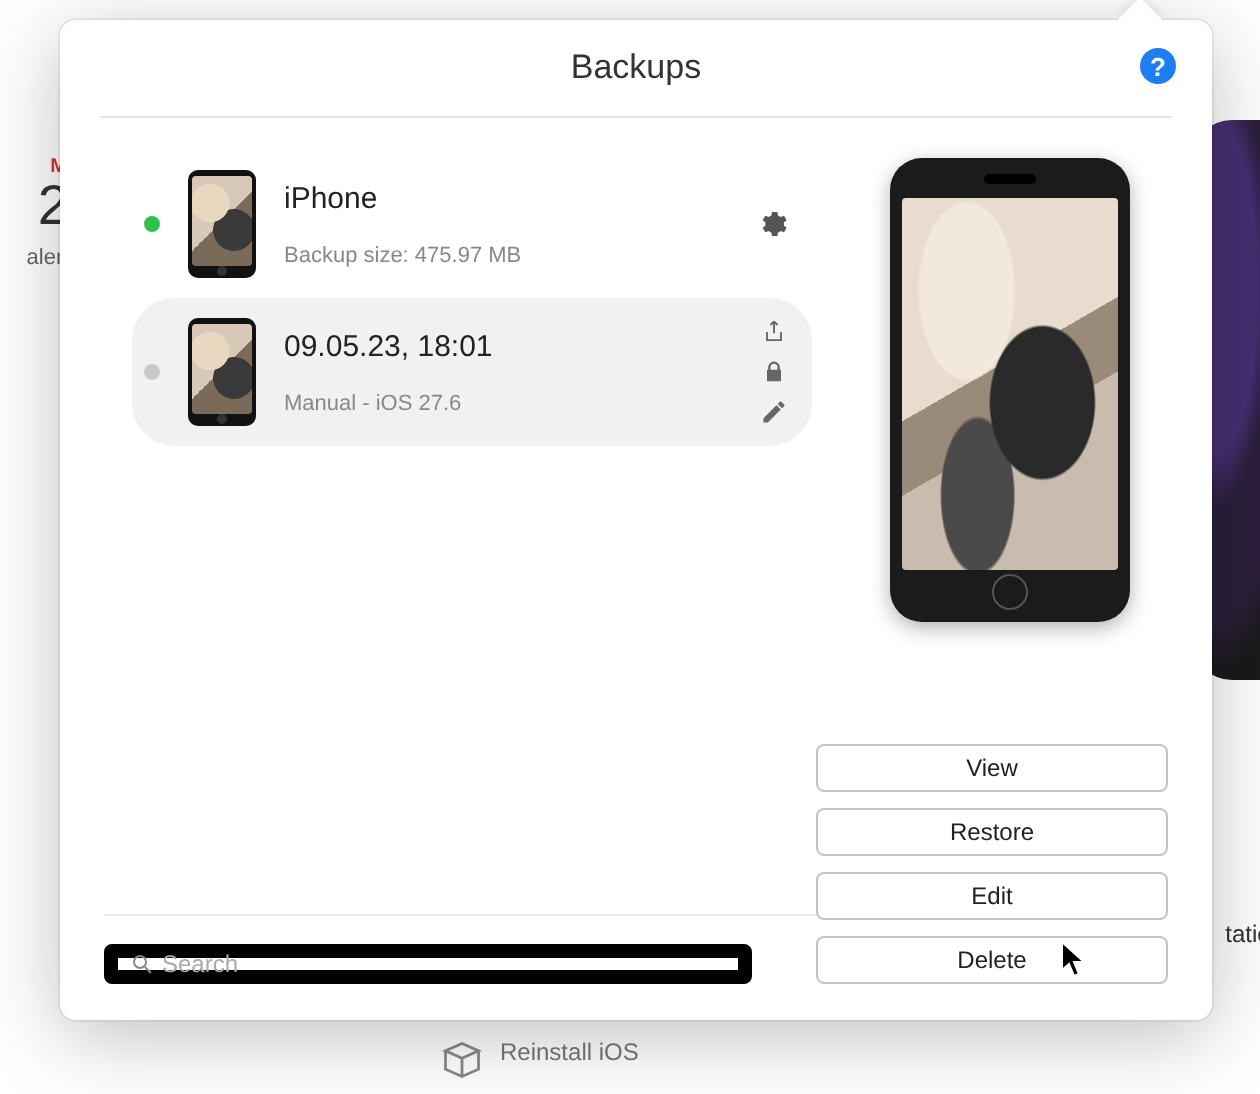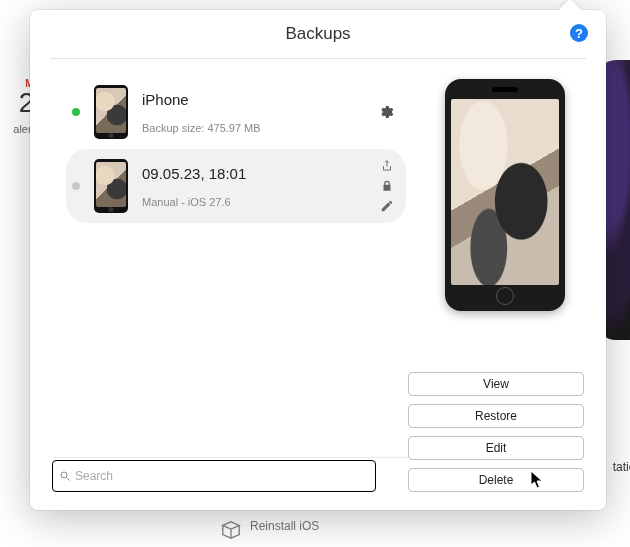--- a/index.html
+++ b/index.html
@@ -38,21 +38,21 @@
 
   .preview { flex: 1; display: flex; justify-content: center; padding-top: 4px; }
   .phone { width: 120px; height: 232px; background: #1b1b1b; border-radius: 16px; padding: 20px 6px 26px 6px; position: relative; box-shadow: 0 3px 10px rgba(0,0,0,0.3); }
   .phone .screen { width: 100%; height: 100%; background: radial-gradient(ellipse at 30% 25%, #f2e8dc 0 22%, transparent 23%), radial-gradient(ellipse at 65% 55%, #2a2a2a 0 26%, transparent 27%), radial-gradient(ellipse at 35% 80%, #4a4a4a 0 18%, transparent 19%), linear-gradient(150deg, #e8dccf 0 45%, #9a8a7a 45% 60%, #c8bcaf 60%); border-radius: 2px; }
   .phone::before { content: ""; position: absolute; top: 8px; left: 50%; transform: translateX(-50%); width: 26px; height: 5px; background: #000; border-radius: 3px; }
   .phone::after { content: ""; position: absolute; bottom: 6px; left: 50%; transform: translateX(-50%); width: 16px; height: 16px; border-radius: 50%; border: 1px solid #555; }
 
   .actions { position: absolute; right: 22px; bottom: 18px; width: 176px; display: flex; flex-direction: column; gap: 8px; }
   .btn { height: 24px; border: 1px solid #c4c4c4; border-radius: 4px; background: #fff; font-size: 12px; color: #222; cursor: pointer; }
 
-  .search { position: absolute; left: 22px; bottom: 18px; width: 324px; height: 32px; border: 1px solid #000000; border-radius: 4px; display: flex; align-items: center; padding: 0 6px; gap: 4px; }
+  .search { position: absolute; left: 22px; bottom: 18px; width: 324px; height: 20px; border: 7px solid #000000; border-radius: 4px; display: flex; align-items: center; padding: 0 6px; gap: 4px; }
   .search svg { width: 12px; height: 12px; color: #888; }
   .search input { border: none; outline: none; flex: 1; font-size: 12px; color: #333; background: transparent; }
   .search input::placeholder { color: #aaa; }
 
   .hr2 { position: absolute; left: 22px; right: 22px; bottom: 52px; height: 1px; background: #eaeaea; }
 
   .cursor { position: absolute; left: 530px; top: 470px; width: 14px; height: 20px; pointer-events: none; }
 </style>
 </head>
 <body>

